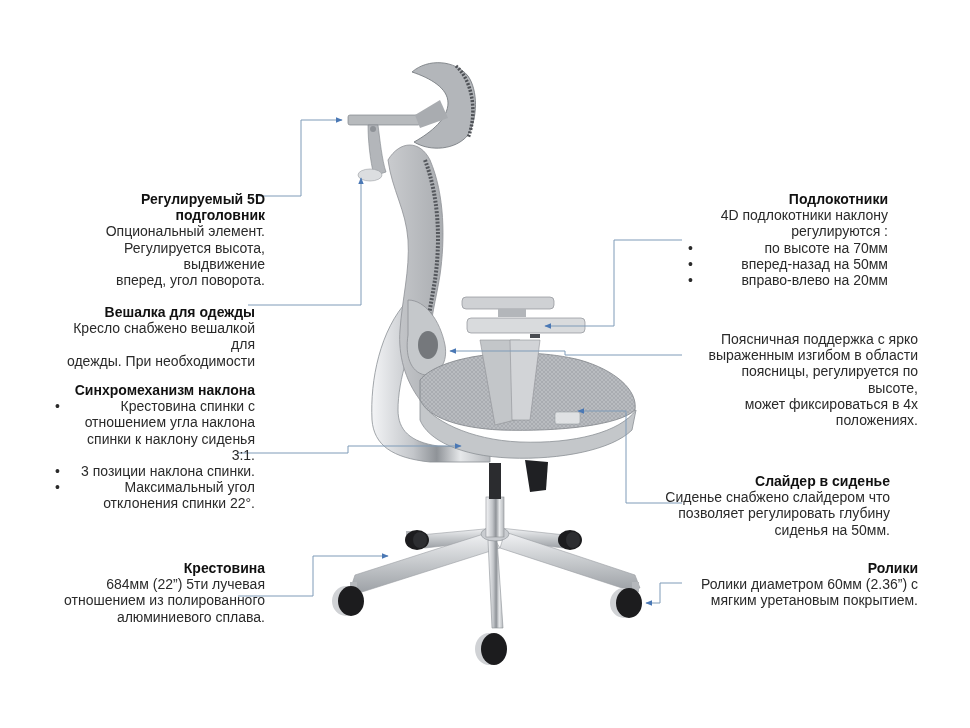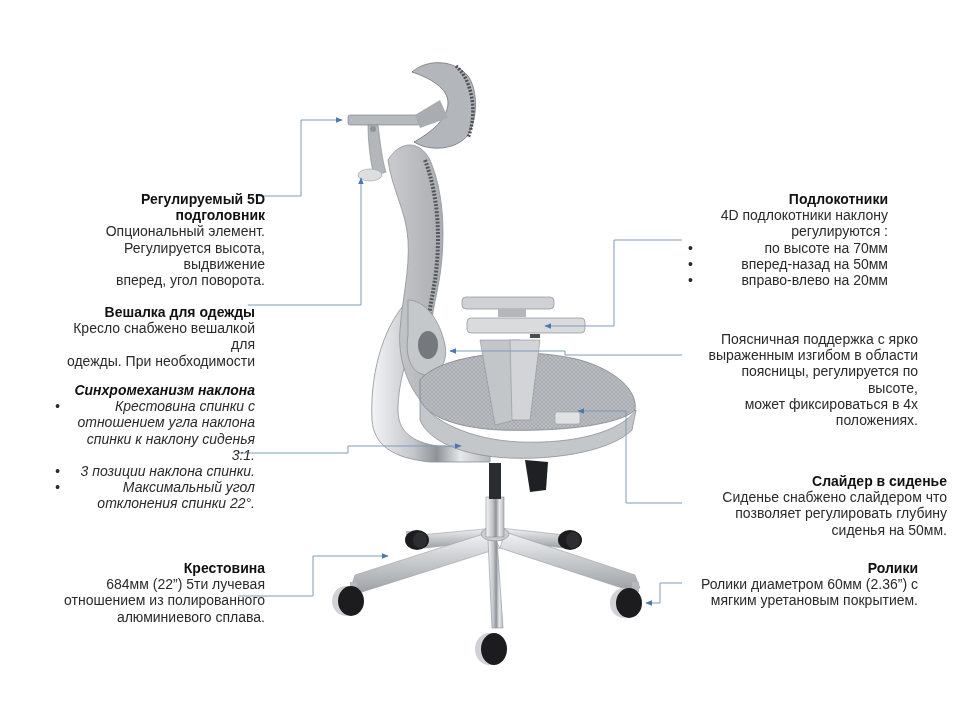--- a/index.html
+++ b/index.html
@@ -159,21 +159,21 @@
     <span class="line">Регулируется высота, выдвижение</span>
     <span class="line">вперед, угол поворота.</span>
   </div>
 
   <div class="callout left" style="left:55px; top:288px; width:200px;margin-top:16px;">
     <span class="title">Вешалка для одежды</span>
     <span class="line">Кресло снабжено вешалкой для</span>
     <span class="line">одежды. При необходимости</span>
   </div>
 
-  <div class="callout left" style="left:55px; top:382px; width:200px;font-style:italic;">
+  <div class="callout left" style="left:55px; top:382px; width:200px;">
     <span class="title">Синхромеханизм наклона</span>
     <ul>
       <li>
         <span class="line">Крестовина спинки с</span>
         <span class="line">отношением угла наклона</span>
         <span class="line">спинки к наклону сиденья</span>
         <span class="line">3:1.</span>
       </li>
       <li>
         <span class="line">3 позиции наклона спинки.</span>
@@ -204,21 +204,21 @@
   </div>
 
   <div class="callout right" style="left:688px; top:331px; width:230px;">
     <span class="line">Поясничная поддержка с ярко</span>
     <span class="line">выраженным изгибом в области</span>
     <span class="line">поясницы, регулируется по высоте,</span>
     <span class="line">может фиксироваться в 4х</span>
     <span class="line">положениях.</span>
   </div>
 
-  <div class="callout right" style="left:717px; top:473px; width:230px;">
+  <div class="callout right" style="left:660px; top:473px; width:230px;">
     <span class="title">Слайдер в сиденье</span>
     <span class="line">Сиденье снабжено слайдером что</span>
     <span class="line">позволяет регулировать глубину</span>
     <span class="line">сиденья на 50мм.</span>
   </div>
 
   <div class="callout right" style="left:688px; top:560px; width:230px;">
     <span class="title">Ролики</span>
     <span class="line">Ролики диаметром 60мм (2.36”) с</span>
     <span class="line">мягким уретановым покрытием.</span>

